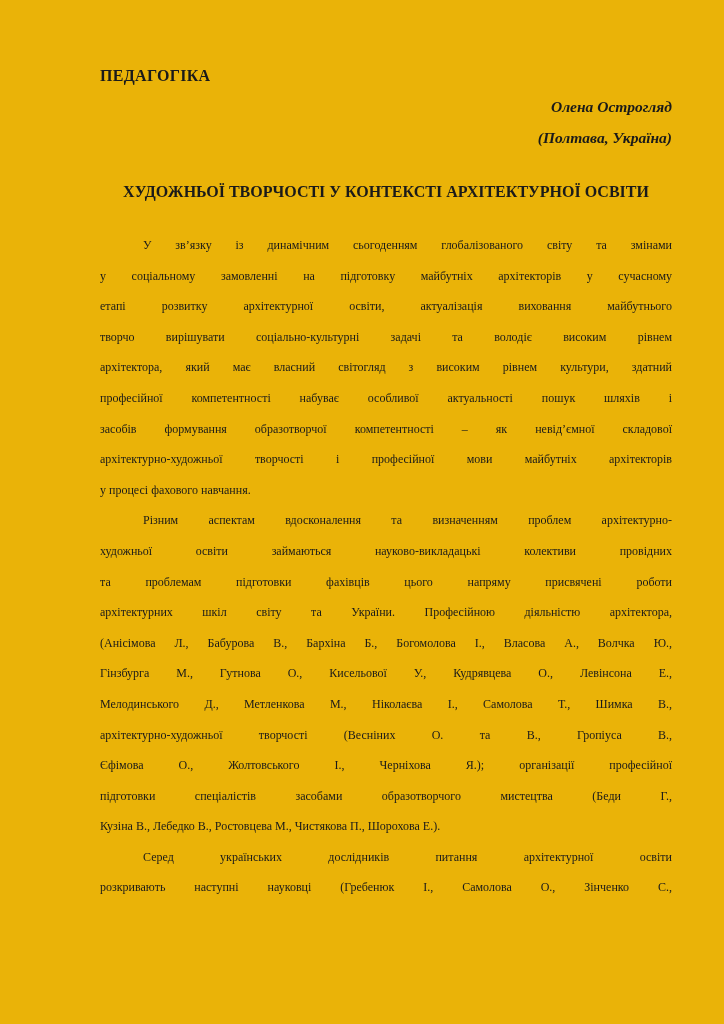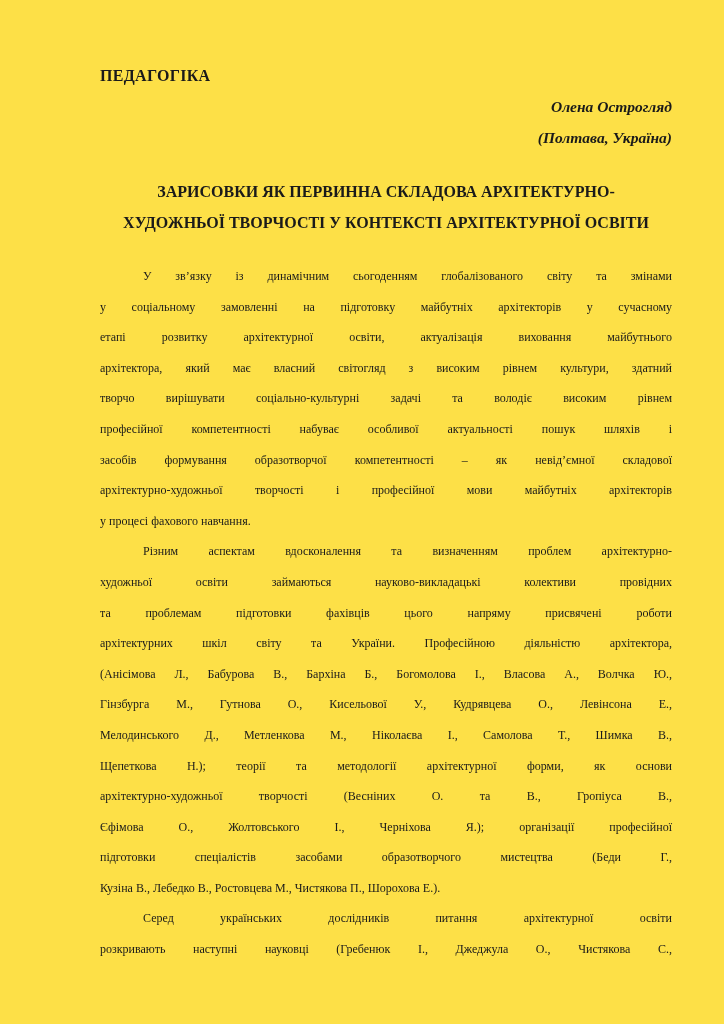--- a/index.html
+++ b/index.html
@@ -5,21 +5,21 @@
   html, body {
     margin: 0;
     padding: 0;
     background: #ffffff;
   }
   .page {
     position: relative;
     width: 724px;
     height: 1024px;
     margin: 0 auto;
-    background: #fde047;
+    background: #eab308;
     overflow: hidden;
     font-family: "Liberation Serif", "DejaVu Serif", serif;
     color: #1a1a1a;
     box-sizing: border-box;
     padding: 0 52px 16px 100px; 
   }
   .kicker {
     margin-top: 60px;
     font-size: 16px;
     line-height: 31px;
@@ -64,49 +64,47 @@
 <div class="page">
 
   <div class="kicker">ПЕДАГОГІКА</div>
 
   <div class="byline">
     <div>Олена Острогляд</div>
     <div>(Полтава, Україна)</div>
   </div>
 
   <h1 class="title">
-    <span class="tl">ЗАРИСОВКИ ЯК ПЕРВИННА СКЛАДОВА АРХІТЕКТУРНО-</span>
     <span class="tl">ХУДОЖНЬОЇ ТВОРЧОСТІ У КОНТЕКСТІ АРХІТЕКТУРНОЇ ОСВІТИ</span>
   </h1>
 
   <div class="body">
       <div class="para">
         <div class="line indent">У зв’язку із динамічним сьогоденням глобалізованого світу та змінами</div>
         <div class="line">у соціальному замовленні на підготовку майбутніх архітекторів у сучасному</div>
         <div class="line">етапі розвитку архітектурної освіти, актуалізація виховання майбутнього</div>
+        <div class="line">творчо вирішувати соціально-культурні задачі та володіє високим рівнем</div>
         <div class="line">архітектора, який має власний світогляд з високим рівнем культури, здатний</div>
-        <div class="line">творчо вирішувати соціально-культурні задачі та володіє високим рівнем</div>
         <div class="line">професійної компетентності набуває особливої актуальності пошук шляхів і</div>
         <div class="line">засобів формування образотворчої компетентності – як невід’ємної складової</div>
         <div class="line">архітектурно-художньої творчості і професійної мови майбутніх архітекторів</div>
         <div class="line last">у процесі фахового навчання.</div>
       </div>
       <div class="para">
         <div class="line indent">Різним аспектам вдосконалення та визначенням проблем архітектурно-</div>
         <div class="line">художньої освіти займаються науково-викладацькі колективи провідних</div>
         <div class="line">та проблемам підготовки фахівців цього напряму присвячені роботи</div>
         <div class="line">архітектурних шкіл світу та України. Професійною діяльністю архітектора,</div>
         <div class="line">(Анісімова Л., Бабурова В., Бархіна Б., Богомолова І., Власова А., Волчка Ю.,</div>
         <div class="line">Гінзбурга М., Гутнова О., Кисельової У., Кудрявцева О., Левінсона Е.,</div>
         <div class="line">Мелодинського Д., Метленкова М., Ніколаєва І., Самолова Т., Шимка В.,</div>
-        <div class="line">Щепеткова Н.); теорії та методології архітектурної форми, як основи</div>
         <div class="line">архітектурно-художньої творчості (Весніних О. та В., Гропіуса В.,</div>
         <div class="line">Єфімова О., Жолтовського І., Черніхова Я.); організації професійної</div>
         <div class="line">підготовки спеціалістів засобами образотворчого мистецтва (Беди Г.,</div>
         <div class="line last">Кузіна В., Лебедко В., Ростовцева М., Чистякова П., Шорохова Е.).</div>
       </div>
       <div class="para">
         <div class="line indent">Серед українських дослідників питання архітектурної освіти</div>
-        <div class="line">розкривають наступні науковці (Гребенюк І., Джеджула О., Чистякова С.,</div>
+        <div class="line">розкривають наступні науковці (Гребенюк І., Самолова О., Зінченко С.,</div>
       </div>
     </div>
 
 </div>
 
 </body></html>

